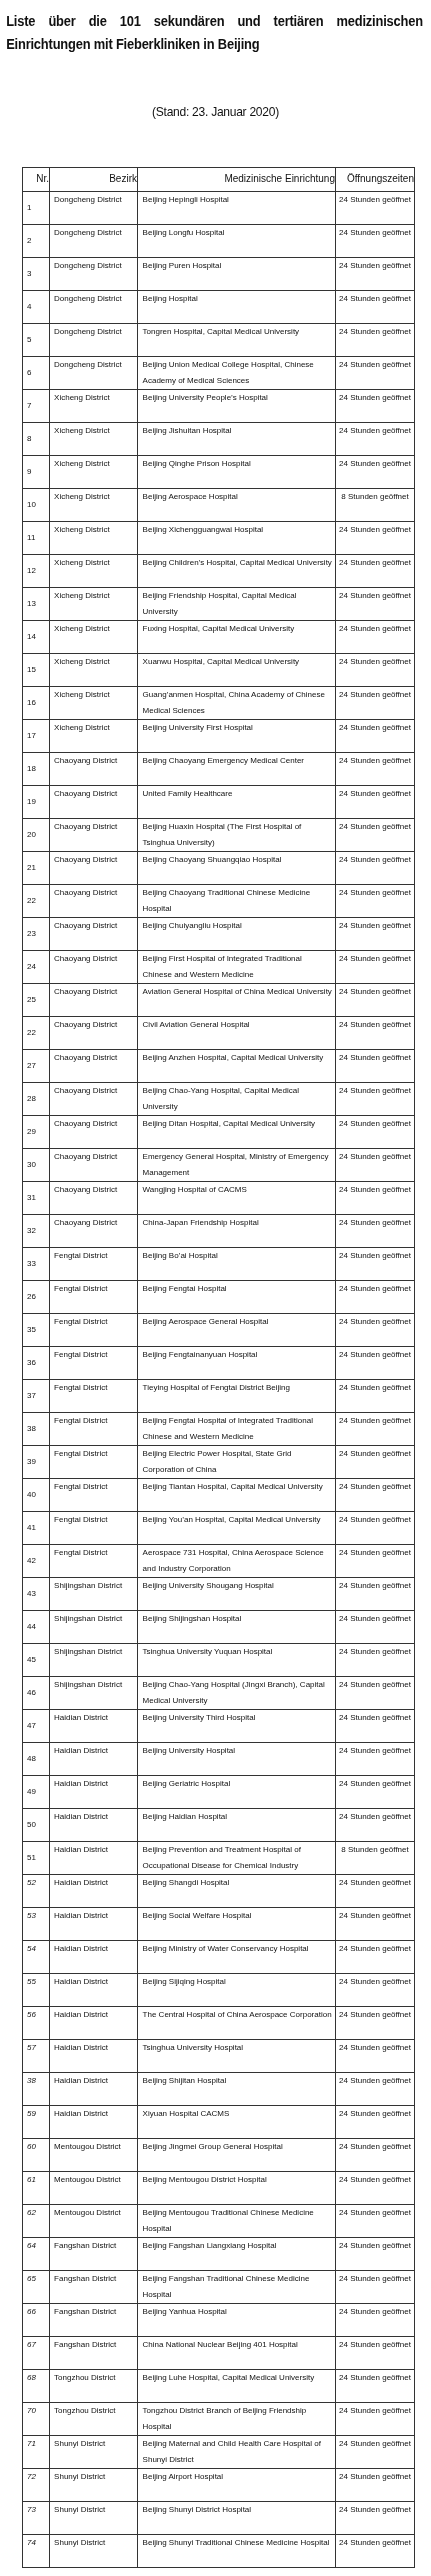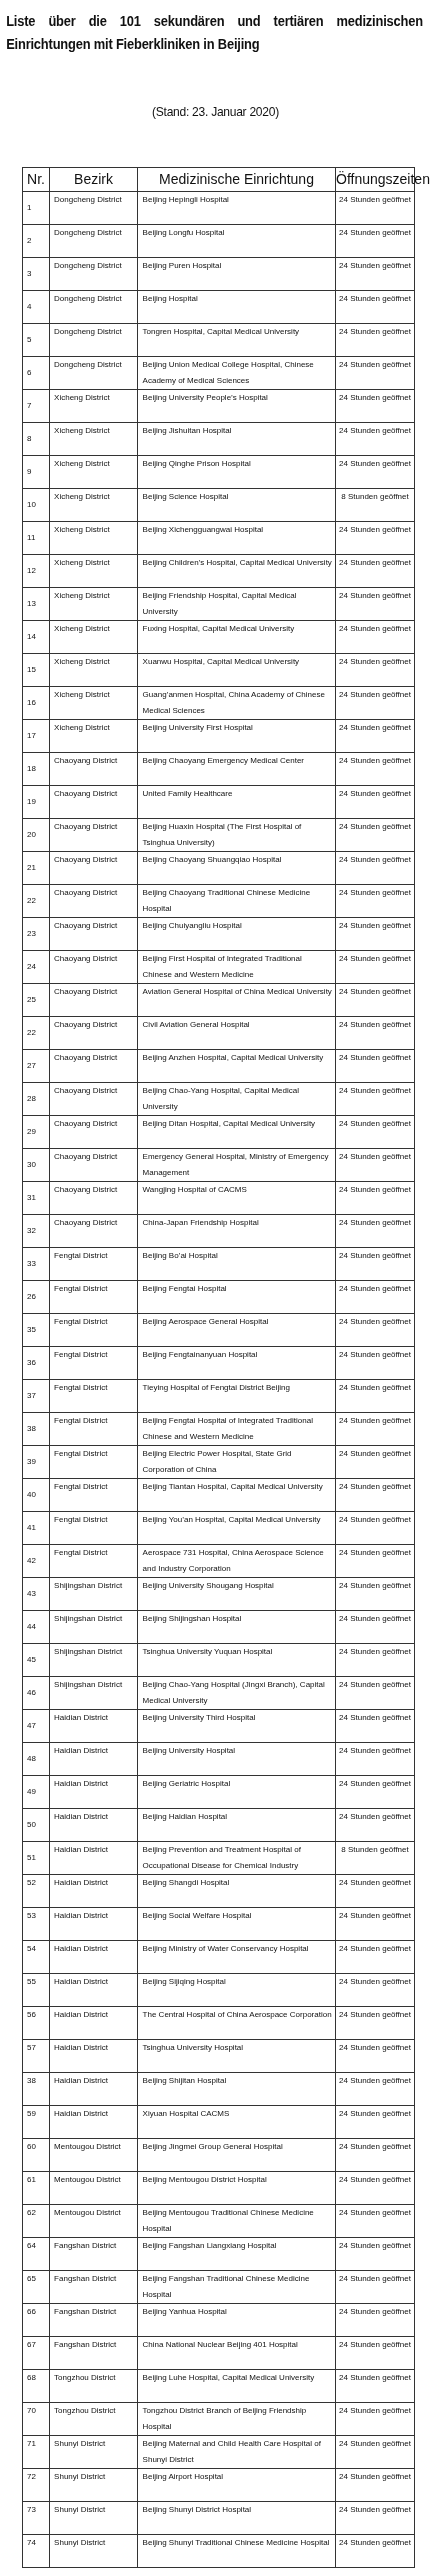--- a/index.html
+++ b/index.html
@@ -15,23 +15,23 @@
     margin: 0; padding-top: 46px; text-align: center;
     font-size: 13.4px; line-height: 20.6px; letter-spacing: -0.3px;
     transform: scaleX(0.9); transform-origin: center top;
   }
   table { border-collapse: collapse; }
   .t1 { margin: 44px 0 0 22px; width: 393px; table-layout: fixed; }
   .t1 th, .t1 td {
     border: 0.5px solid #333; font-size: 8px; line-height: 16px;
     padding: 0 0 0 4.1px; vertical-align: top; font-weight: normal;
   }
-  .t1 th { text-align: center; padding: 3.1px 0; line-height: 16.5px; font-size: 14px; border-top: 0.8px solid #333; border-bottom: 0.8px solid #333; }
+  .t1 th { text-align: right; padding: 3.1px 0; line-height: 16.5px; font-size: 10px; border-top: 0.8px solid #333; border-bottom: 0.8px solid #333; }
   .t1 td.nr { padding-left: 4.1px; vertical-align: middle; }
-  .t1 tr.top td.nr { vertical-align: top; }
+  .t1 tr.top td.nr { vertical-align: top; font-style: italic; }
   .t1 td.hours { text-align: center; padding-left: 0; }
   .t1 td { height: 32px; }
   .t1 td.name { padding-left: 4.6px; padding-right: 2.1px; }
 </style>
 </head>
 <body>
 
 <div class="page">
 
   <h1 class="title1">Liste über die 101 sekundären und tertiären medizinischen Einrichtungen mit Fieberkliniken in Beijing</h1>
@@ -104,21 +104,21 @@
         </tr>
         <tr>
           <td class="nr">9</td>
           <td>Xicheng District</td>
           <td class="name">Beijing Qinghe Prison Hospital</td>
           <td class="hours">24 Stunden geöffnet</td>
         </tr>
         <tr>
           <td class="nr">10</td>
           <td>Xicheng District</td>
-          <td class="name">Beijing Science Hospital</td>
+          <td class="name">Beijing Aerospace Hospital</td>
           <td class="hours">8 Stunden geöffnet</td>
         </tr>
         <tr>
           <td class="nr">11</td>
           <td>Xicheng District</td>
           <td class="name">Beijing Xichengguangwai Hospital</td>
           <td class="hours">24 Stunden geöffnet</td>
         </tr>
         <tr>
           <td class="nr">12</td>

